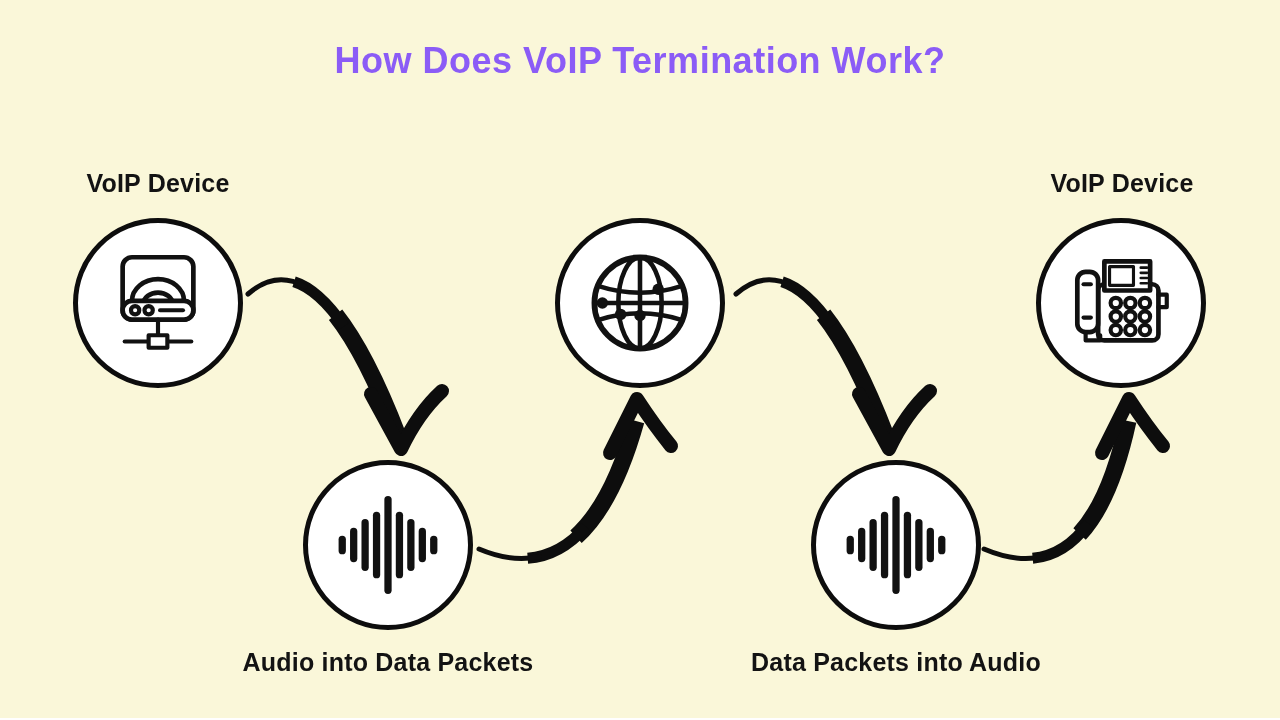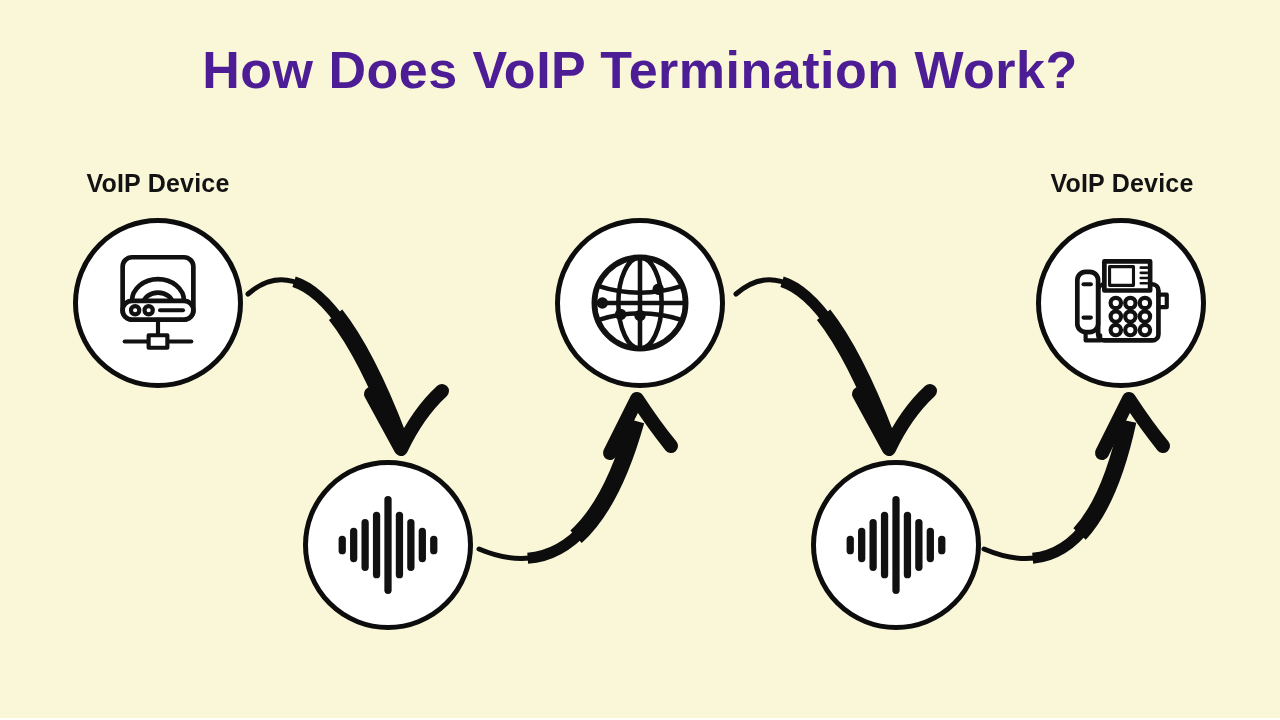--- a/index.html
+++ b/index.html
@@ -4,22 +4,22 @@
 <style>
   html,body{margin:0;padding:0;}
   .canvas{
     position:relative;width:1280px;height:720px;overflow:hidden;
     background:#FAF7D9;
     font-family:"Liberation Sans",sans-serif;
     border-bottom:2px solid #ffffff;box-sizing:border-box;
   }
   .title{
     position:absolute;left:0;top:40px;width:1280px;margin:0;
-    text-align:center;font-size:52px;font-weight:800;letter-spacing:.5px;
-    color:#4c1d95;
+    text-align:center;font-size:36px;font-weight:800;letter-spacing:.5px;
+    color:#8b5cf6;
   }
   .node-label{
     position:absolute;width:400px;text-align:center;
     font-size:25px;font-weight:700;color:#131313;letter-spacing:.2px;
   }
   .node-circle{
     position:absolute;width:170px;height:170px;box-sizing:border-box;
     background:#ffffff;border:5px solid #0d0d0d;border-radius:50%;
     display:flex;align-items:center;justify-content:center;
   }
@@ -35,20 +35,22 @@
 </style>
 </head>
 <body>
 
 <div class="canvas">
 
   <h1 class="title">How Does VoIP Termination Work?</h1>
 
   <div class="node-label" style="left:-42px;top:169px;">VoIP Device</div>
   <div class="node-label" style="left:922px;top:169px;">VoIP Device</div>
+  <div class="node-label" style="left:188px;top:648px;">Audio into Data Packets</div>
+  <div class="node-label" style="left:696px;top:648px;">Data Packets into Audio</div>
 
   <svg class="arrow-layer" viewBox="0 0 1280 720">
     <g>
       <path class="stroke arrow-thick" d="M248,294 C280,266 332,264 398,436"></path>
       <path class="stroke arrow-mid" d="M248,294 C280,266 332,264 398,436"></path>
       <path class="stroke arrow-thin" d="M248,294 C280,266 332,264 398,436"></path>
       <path class="stroke arrow-head" d="M371,394 L401,449 Q418,413 442,391"></path>
     </g>
     <g>
       <path class="stroke arrow-thick" d="M479,549 C545,577 601,546 636,421"></path>

